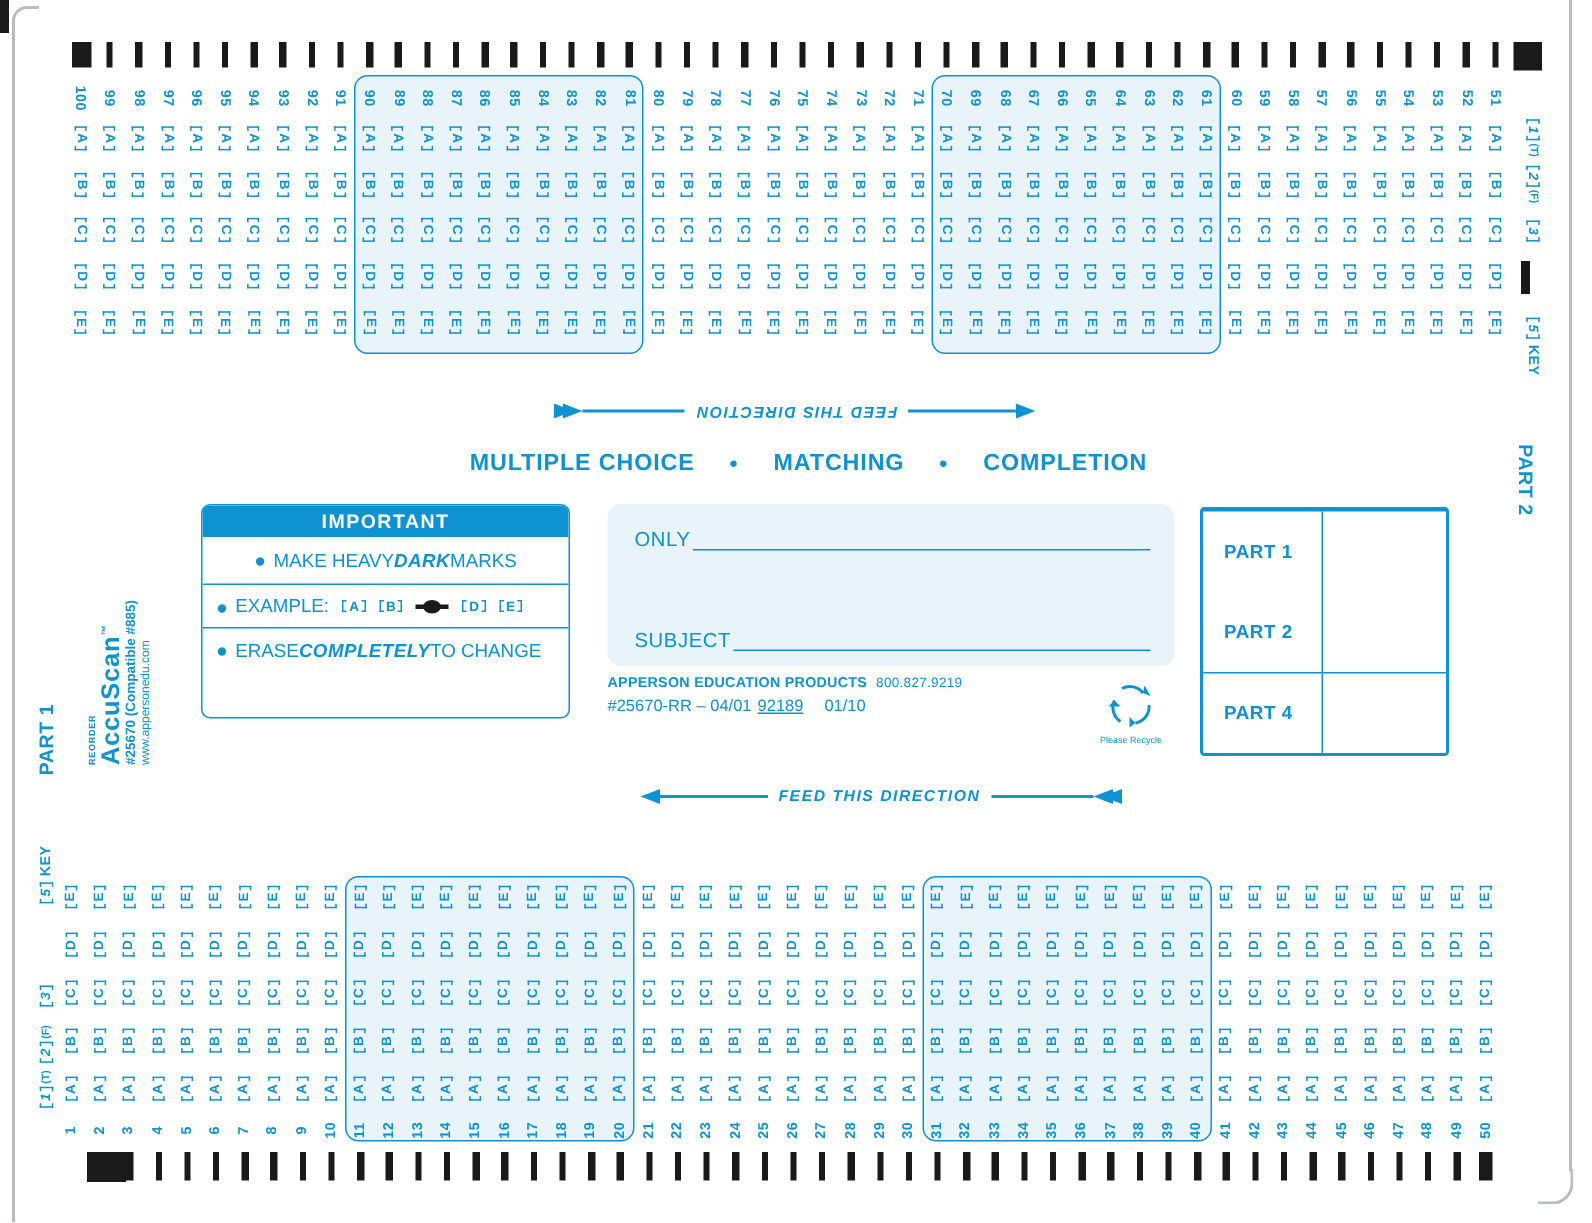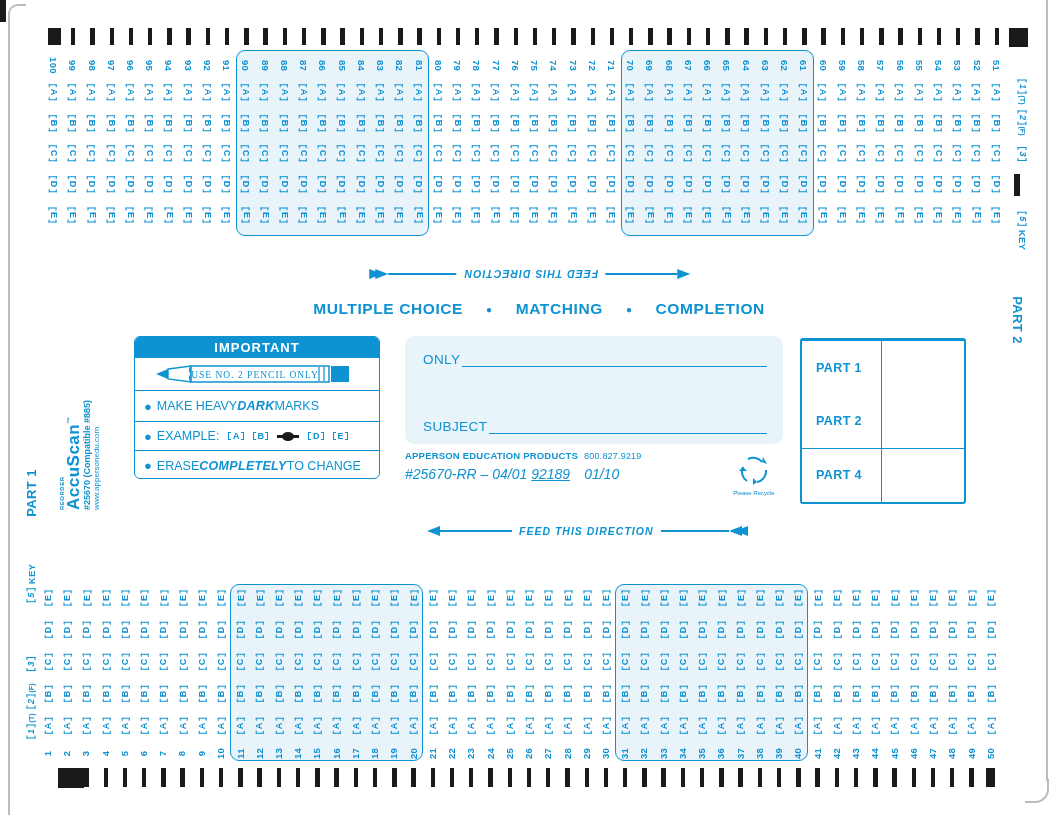--- a/index.html
+++ b/index.html
@@ -78,21 +78,21 @@
   #namebox{position:absolute;left:405px;top:336px;width:378px;height:108px;background:var(--shade);border-radius:9px;padding:16px 16px 10px 18px;display:flex;flex-direction:column;justify-content:space-between;}
   .frow{display:flex;align-items:flex-end;font-size:13.5px;color:var(--blue);letter-spacing:.4px;}
   .frow .flab{white-space:nowrap;}
   .frow .fline{flex:1;border-bottom:1.6px solid var(--blue);height:14px;margin-left:2px;}
   .frow .flab2{margin-left:16px;white-space:nowrap;}
 
   
   #publisher{position:absolute;left:405px;top:449px;color:var(--blue);line-height:1.5;}
   #publisher .l1{font-size:9.5px;font-weight:bold;letter-spacing:.2px;}
   #publisher .l1 .phone{font-weight:normal;font-size:9px;margin-left:6px;}
-  #publisher .l2{font-size:14px;font-style:italic;}
+  #publisher .l2{font-size:11px;}
   #publisher .l2 .und{text-decoration:underline;margin:0 4px;}
   #publisher .l2 .sfx{margin-left:10px;}
 
   
   #recycle{position:absolute;left:733px;top:455px;width:42px;text-align:center;color:var(--blue);}
   #recycle .cap{font-size:6px;margin-top:1px;}
 
   
   #testrecord{position:absolute;left:800px;top:338px;width:166px;height:166px;border:2px solid var(--blue);border-radius:3px;background:#fff;display:flex;flex-direction:column;}
   #testrecord .hdr{height:24px;background:var(--blue);color:#fff;font-weight:bold;font-size:13px;letter-spacing:1px;display:flex;align-items:center;justify-content:center;}
@@ -2247,32 +2247,20 @@
   <div id="title-row">
       <span>MULTIPLE CHOICE</span>
       <span class="bullet">●</span>
       <span>MATCHING</span>
       <span class="bullet">●</span>
       <span>COMPLETION</span>
     </div>
 
   <div id="important">
     <div class="hdr">IMPORTANT</div>
-    <div class="irow" style="height:32px;">
-      <svg class="pencil-svg" width="204" height="22" viewBox="0 0 204 22">
-        <polygon points="1,11 13,6 13,16" fill="#0e92d2"></polygon>
-        <polygon points="13,6 36,3 36,19 13,16" fill="#ffffff" stroke="#0e92d2" stroke-width="1.4"></polygon>
-        <path d="M36,3 q-3,4 0,8 q-3,4 0,8" fill="none" stroke="#0e92d2" stroke-width="1.2"></path>
-        <rect x="36" y="3" width="138" height="16" fill="#ffffff" stroke="#0e92d2" stroke-width="1.5"></rect>
-        <line x1="164" y1="4" x2="164" y2="18" stroke="#0e92d2" stroke-width="1.2"></line>
-        <line x1="169" y1="4" x2="169" y2="18" stroke="#0e92d2" stroke-width="1.2"></line>
-        <rect x="176" y="3" width="18" height="16" fill="#0e92d2"></rect>
-        <text x="100" y="15" text-anchor="middle" font-size="9.5" letter-spacing="1" fill="#0e92d2">USE NO. 2 PENCIL ONLY</text>
-      </svg>
-    </div>
     <div class="irow" style="height:31px;" id="imp-row-marks">
         <span class="blt">●</span>
         <span>MAKE HEAVY </span>
         <b><i>DARK</i></b>
         <span> MARKS</span>
       </div>
     <div class="irow" style="height:29px;" id="imp-row-example">
         <span class="blt">●</span>
         <span>EXAMPLE:</span>
         <span class="exbubs">

